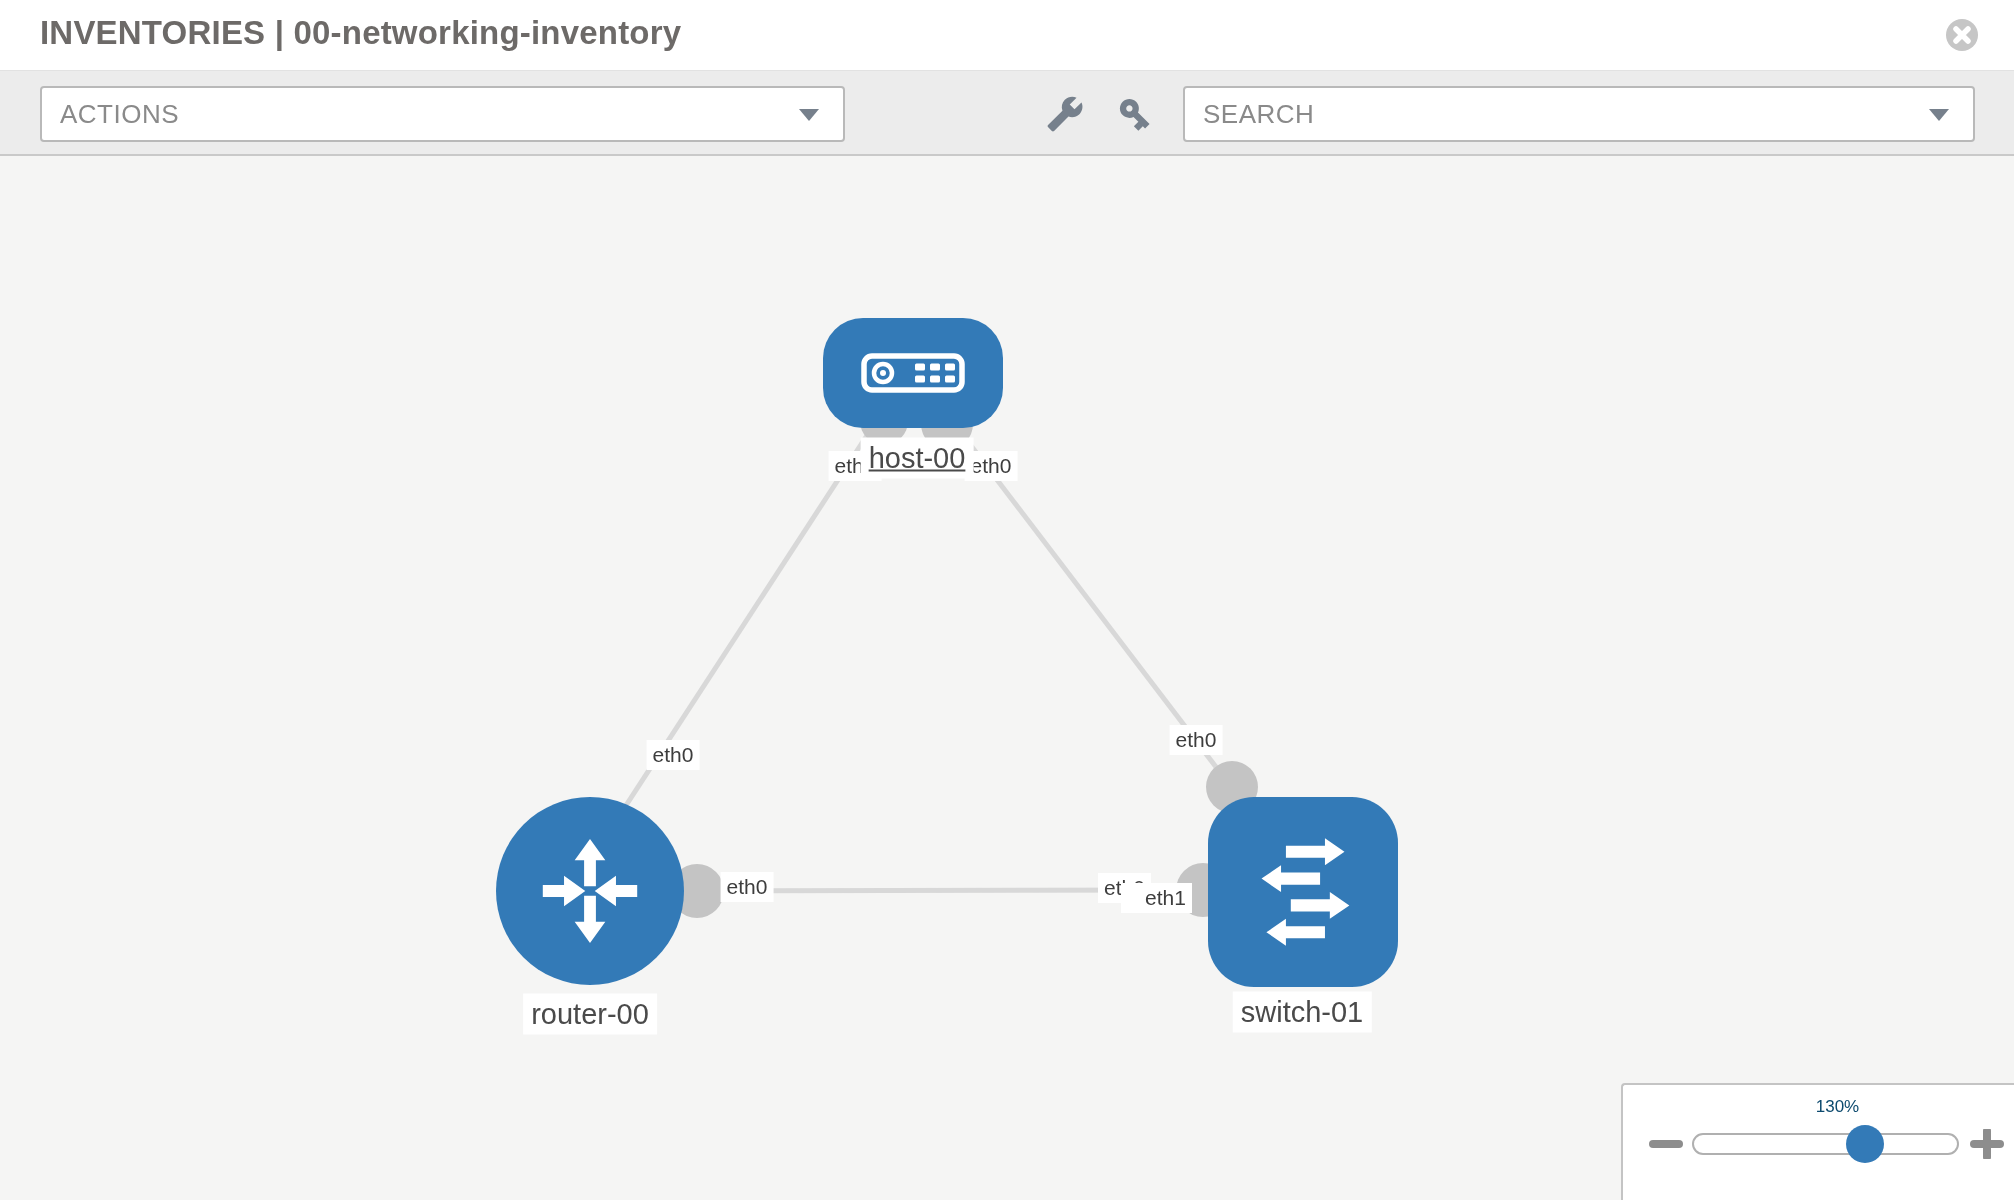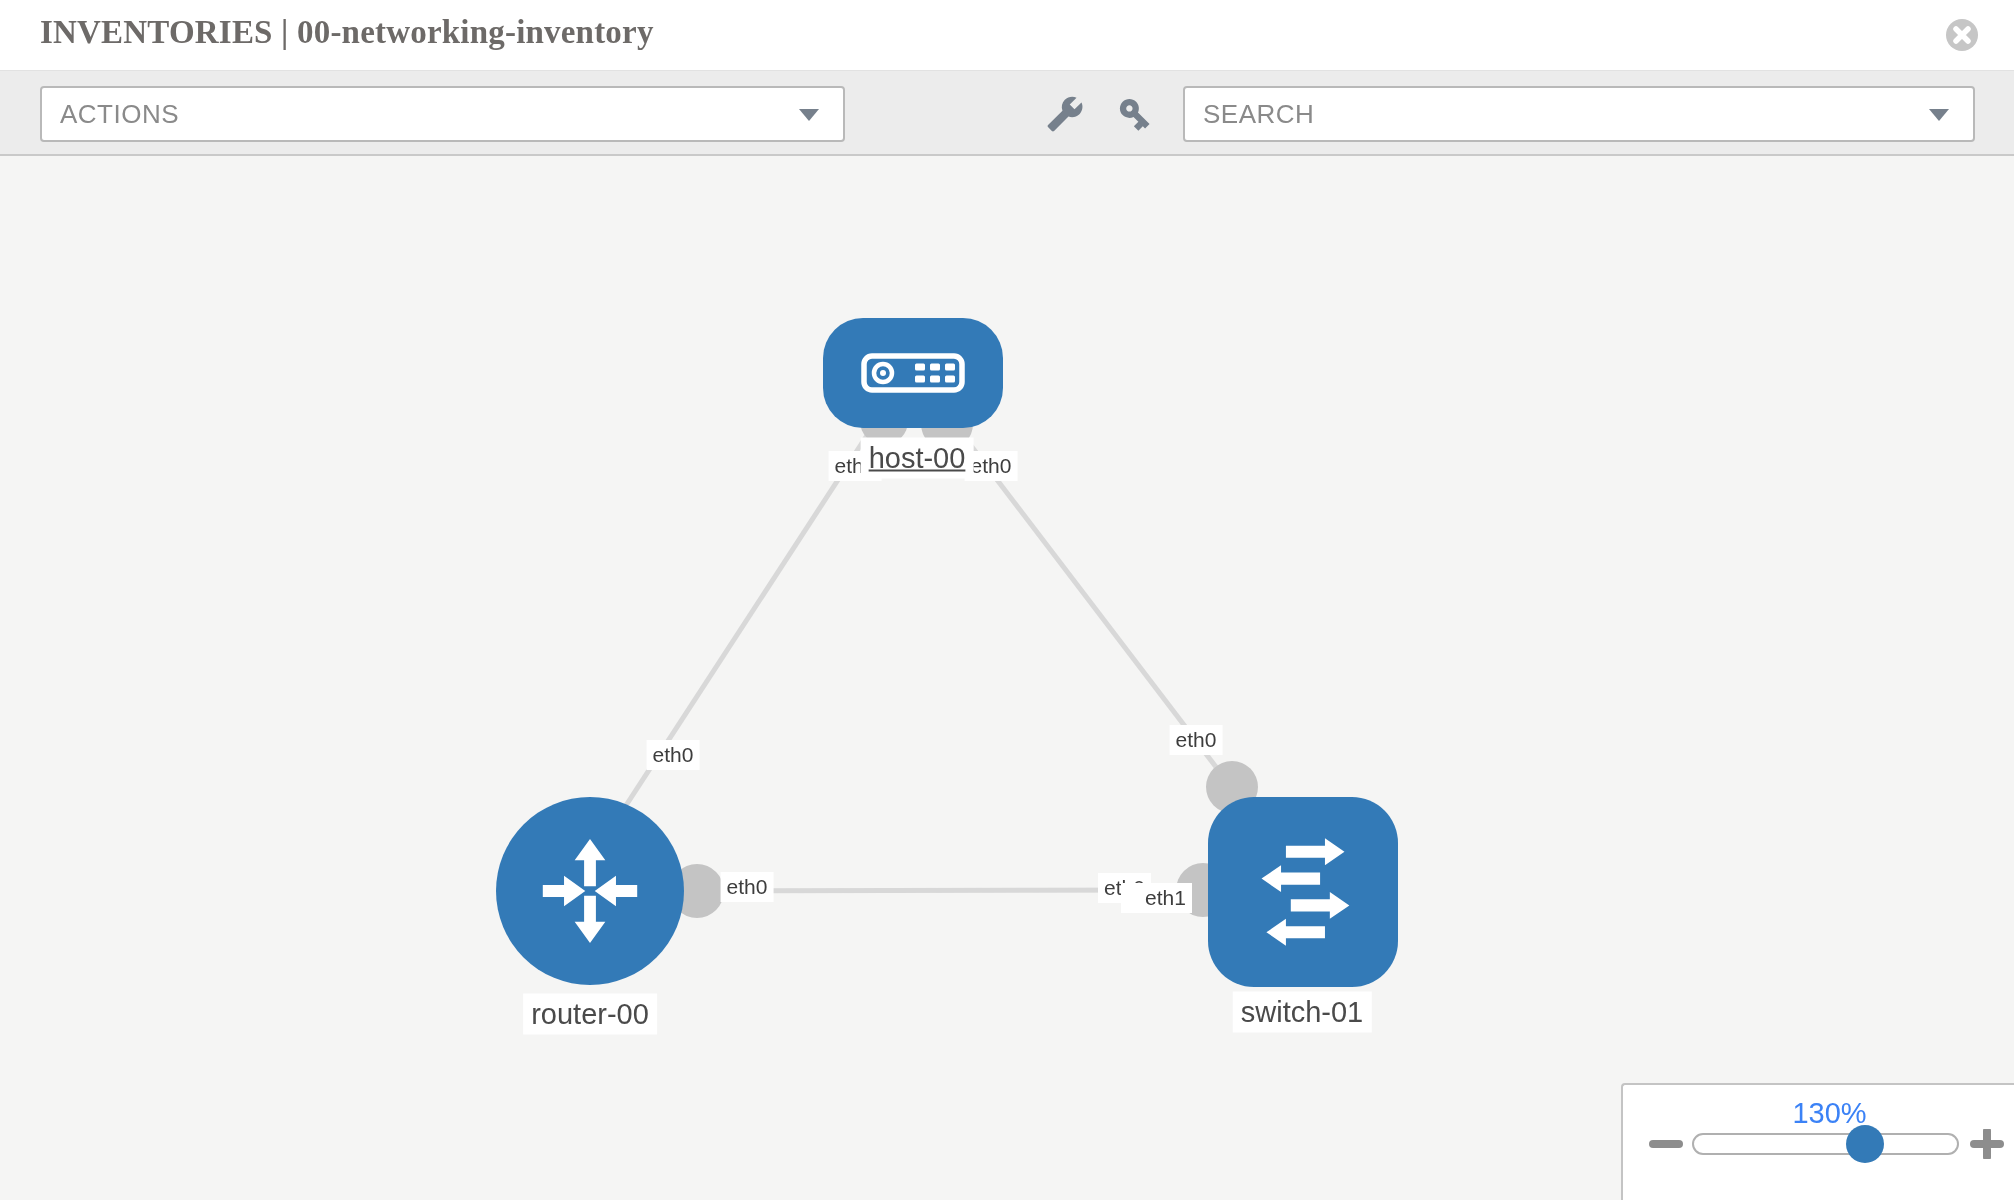--- a/index.html
+++ b/index.html
@@ -6,21 +6,21 @@
   html, body { width: 2014px; height: 1200px; overflow: hidden; }
   body {
     font-family: "Liberation Sans", "DejaVu Sans", sans-serif;
     background: #ffffff;
     position: relative;
   }
 
   
   .header {
     position: absolute; left: 0; top: 0; width: 2014px; height: 71px;
-    background: #ffffff; border-bottom: 1px solid #e2e2e2; font-family: Liberation Serif, serif;
+    background: #ffffff; border-bottom: 1px solid #e2e2e2;
   }
   .page-title {
     position: absolute; left: 40px; top: 14px;
     font-size: 33px; font-weight: bold; color: #6d6a68; letter-spacing: 0.2px;
   }
   .close-btn {
     position: absolute; left: 1944px; top: 17px; width: 36px; height: 36px;
     cursor: pointer; border: none; background: transparent; padding: 0;
   }
 
@@ -75,22 +75,22 @@
   .iface-label { font-size: 21px; color: #3d3d3d; padding: 3px 6px; z-index: 4; }
   .chip-abs { transform: none; } 
 
   
   .zoom-panel {
     position: absolute; left: 1621px; top: 927px; width: 393px; height: 117px;
     background: #ffffff; border-top: 2px solid #c4c4c4; border-left: 2px solid #c4c4c4;
     border-top-left-radius: 4px; z-index: 10;
   }
   .zoom-level {
-    position: absolute; left: 73px; top: 12px; width: 267px;
-    text-align: center; font-size: 29px; color: #3b82f6;
+    position: absolute; left: 81px; top: 12px; width: 267px;
+    text-align: center; font-size: 17px; color: #0c4a6e;
   }
   .zoom-out-btn, .zoom-in-btn {
     position: absolute; top: 44px; width: 34px; height: 30px;
     background: transparent; border: none; padding: 0; cursor: pointer;
   }
   .zoom-out-btn { left: 26px; }
   .zoom-in-btn  { left: 347px; }
   .slider { position: absolute; left: 69px; top: 48px; width: 267px; height: 22px; }
   .slider-track {
     position: absolute; left: 0; top: 0; width: 267px; height: 22px;

